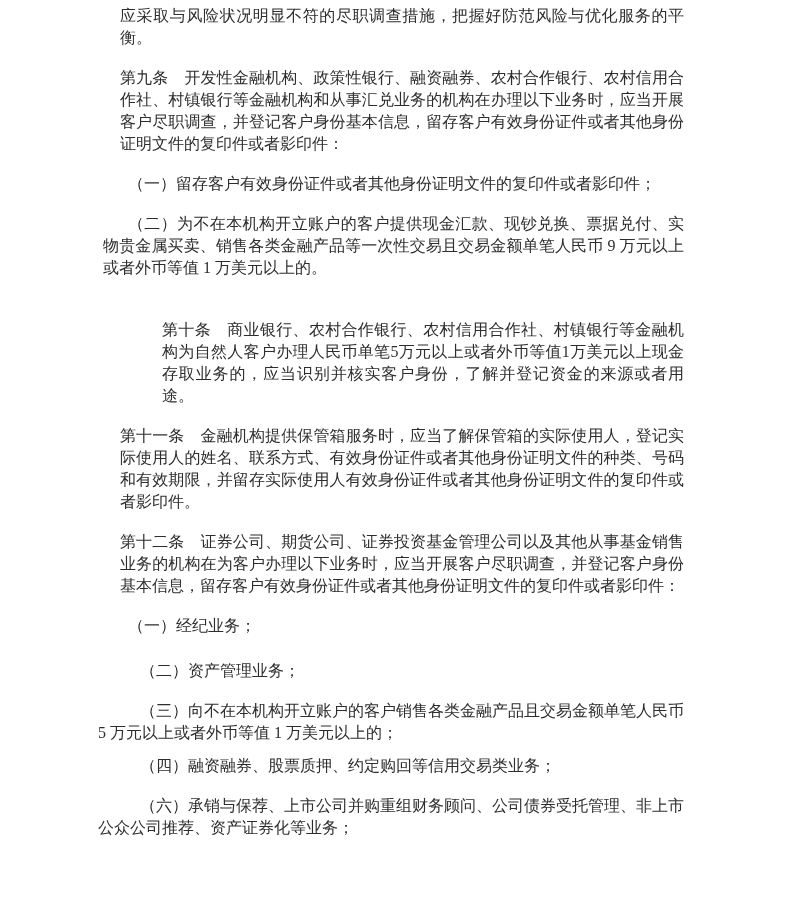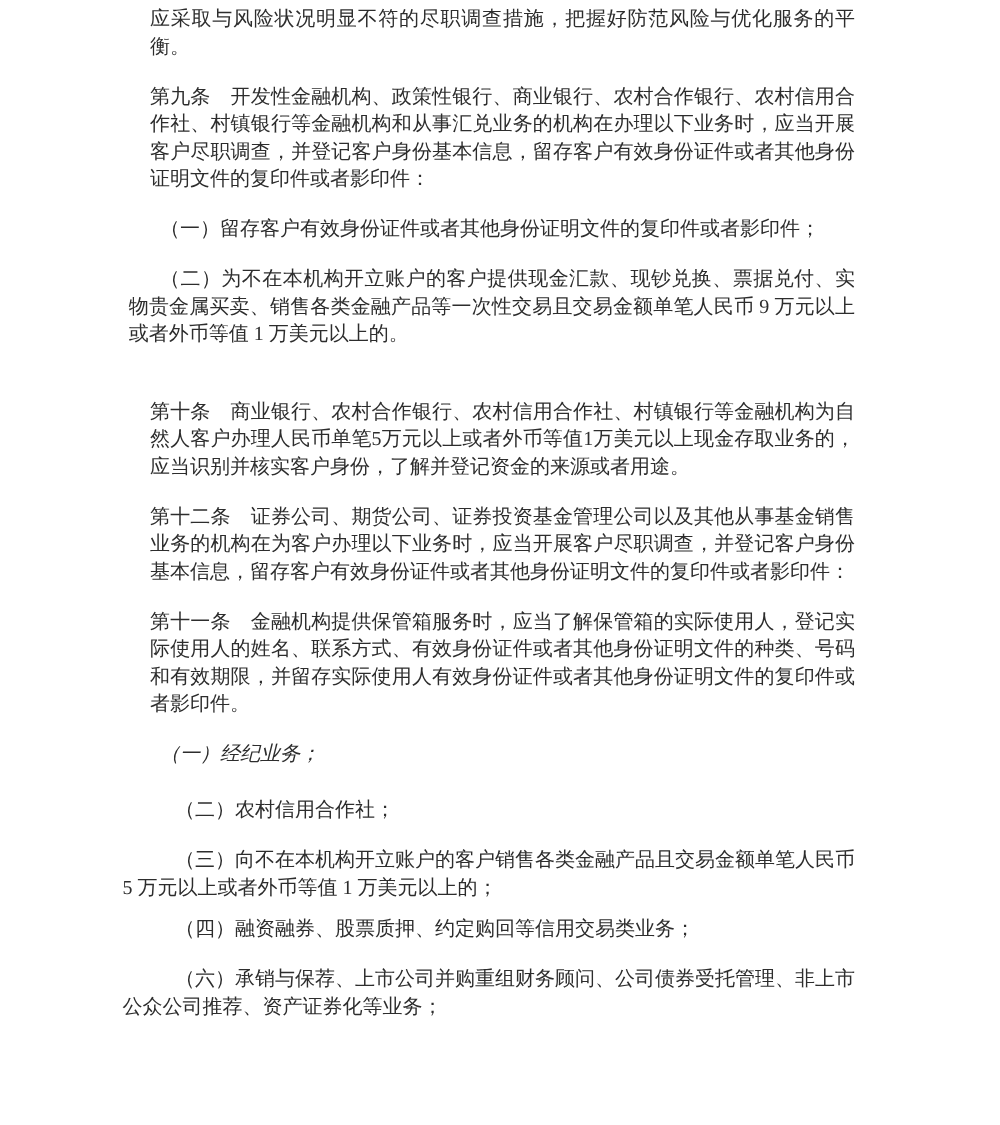--- a/index.html
+++ b/index.html
@@ -35,47 +35,48 @@
     margin-left: -17px;
     text-indent: 25px;
   }
   
   .doc p.item-b {
     margin-left: -22px;
     text-indent: 42px;
   }
   .doc p.gap-before {
     margin-top: 40px;
+    margin-left: 42px;
   }
-  .doc p.mb-lg { margin-bottom: 23px; font-style: italic; }
+  .doc p.mb-lg { margin-bottom: 23px; }
   .doc p.mb-xl { margin-bottom: 11px; }
 </style>
 </head>
 <body>
 
 <div class="page">
   <article class="doc">
     <p>应采取与风险状况明显不符的尽职调查措施，把握好防范风险与优化服务的平衡。</p>
 
 
-    <p>第九条　开发性金融机构、政策性银行、商业银行、农村合作银行、农村信用合作社、村镇银行等金融机构和从事汇兑业务的机构在办理以下业务时，应当开展客户尽职调查，并登记客户身份基本信息，留存客户有效身份证件或者其他身份证明文件的复印件或者影印件：</p>
+    <p>第九条　开发性金融机构、政策性银行、融资融券、农村合作银行、农村信用合作社、村镇银行等金融机构和从事汇兑业务的机构在办理以下业务时，应当开展客户尽职调查，并登记客户身份基本信息，留存客户有效身份证件或者其他身份证明文件的复印件或者影印件：</p>
 
     <p class="item-a">（一）留存客户有效身份证件或者其他身份证明文件的复印件或者影印件；</p>
 
     <p class="item-a">（二）为不在本机构开立账户的客户提供现金汇款、现钞兑换、票据兑付、实物贵金属买卖、销售各类金融产品等一次性交易且交易金额单笔人民币 9 万元以上或者外币等值 1 万美元以上的。</p>
 
     <p class="gap-before">第十条　商业银行、农村合作银行、农村信用合作社、村镇银行等金融机构为自然人客户办理人民币单笔5万元以上或者外币等值1万美元以上现金存取业务的，应当识别并核实客户身份，了解并登记资金的来源或者用途。</p>
 
+    <p>第十一条　金融机构提供保管箱服务时，应当了解保管箱的实际使用人，登记实际使用人的姓名、联系方式、有效身份证件或者其他身份证明文件的种类、号码和有效期限，并留存实际使用人有效身份证件或者其他身份证明文件的复印件或者影印件。</p>
+
     <p>第十二条　证券公司、期货公司、证券投资基金管理公司以及其他从事基金销售业务的机构在为客户办理以下业务时，应当开展客户尽职调查，并登记客户身份基本信息，留存客户有效身份证件或者其他身份证明文件的复印件或者影印件：</p>
-
-    <p>第十一条　金融机构提供保管箱服务时，应当了解保管箱的实际使用人，登记实际使用人的姓名、联系方式、有效身份证件或者其他身份证明文件的种类、号码和有效期限，并留存实际使用人有效身份证件或者其他身份证明文件的复印件或者影印件。</p>
 
     <p class="item-a mb-lg">（一）经纪业务；</p>
 
-    <p class="item-b">（二）农村信用合作社；</p>
+    <p class="item-b">（二）资产管理业务；</p>
 
     <p class="item-b mb-xl">（三）向不在本机构开立账户的客户销售各类金融产品且交易金额单笔人民币 5 万元以上或者外币等值 1 万美元以上的；</p>
 
     <p class="item-b">（四）融资融券、股票质押、约定购回等信用交易类业务；</p>
 
 
     <p class="item-b">（六）承销与保荐、上市公司并购重组财务顾问、公司债券受托管理、非上市公众公司推荐、资产证券化等业务；</p>
   </article>
 </div>
 

